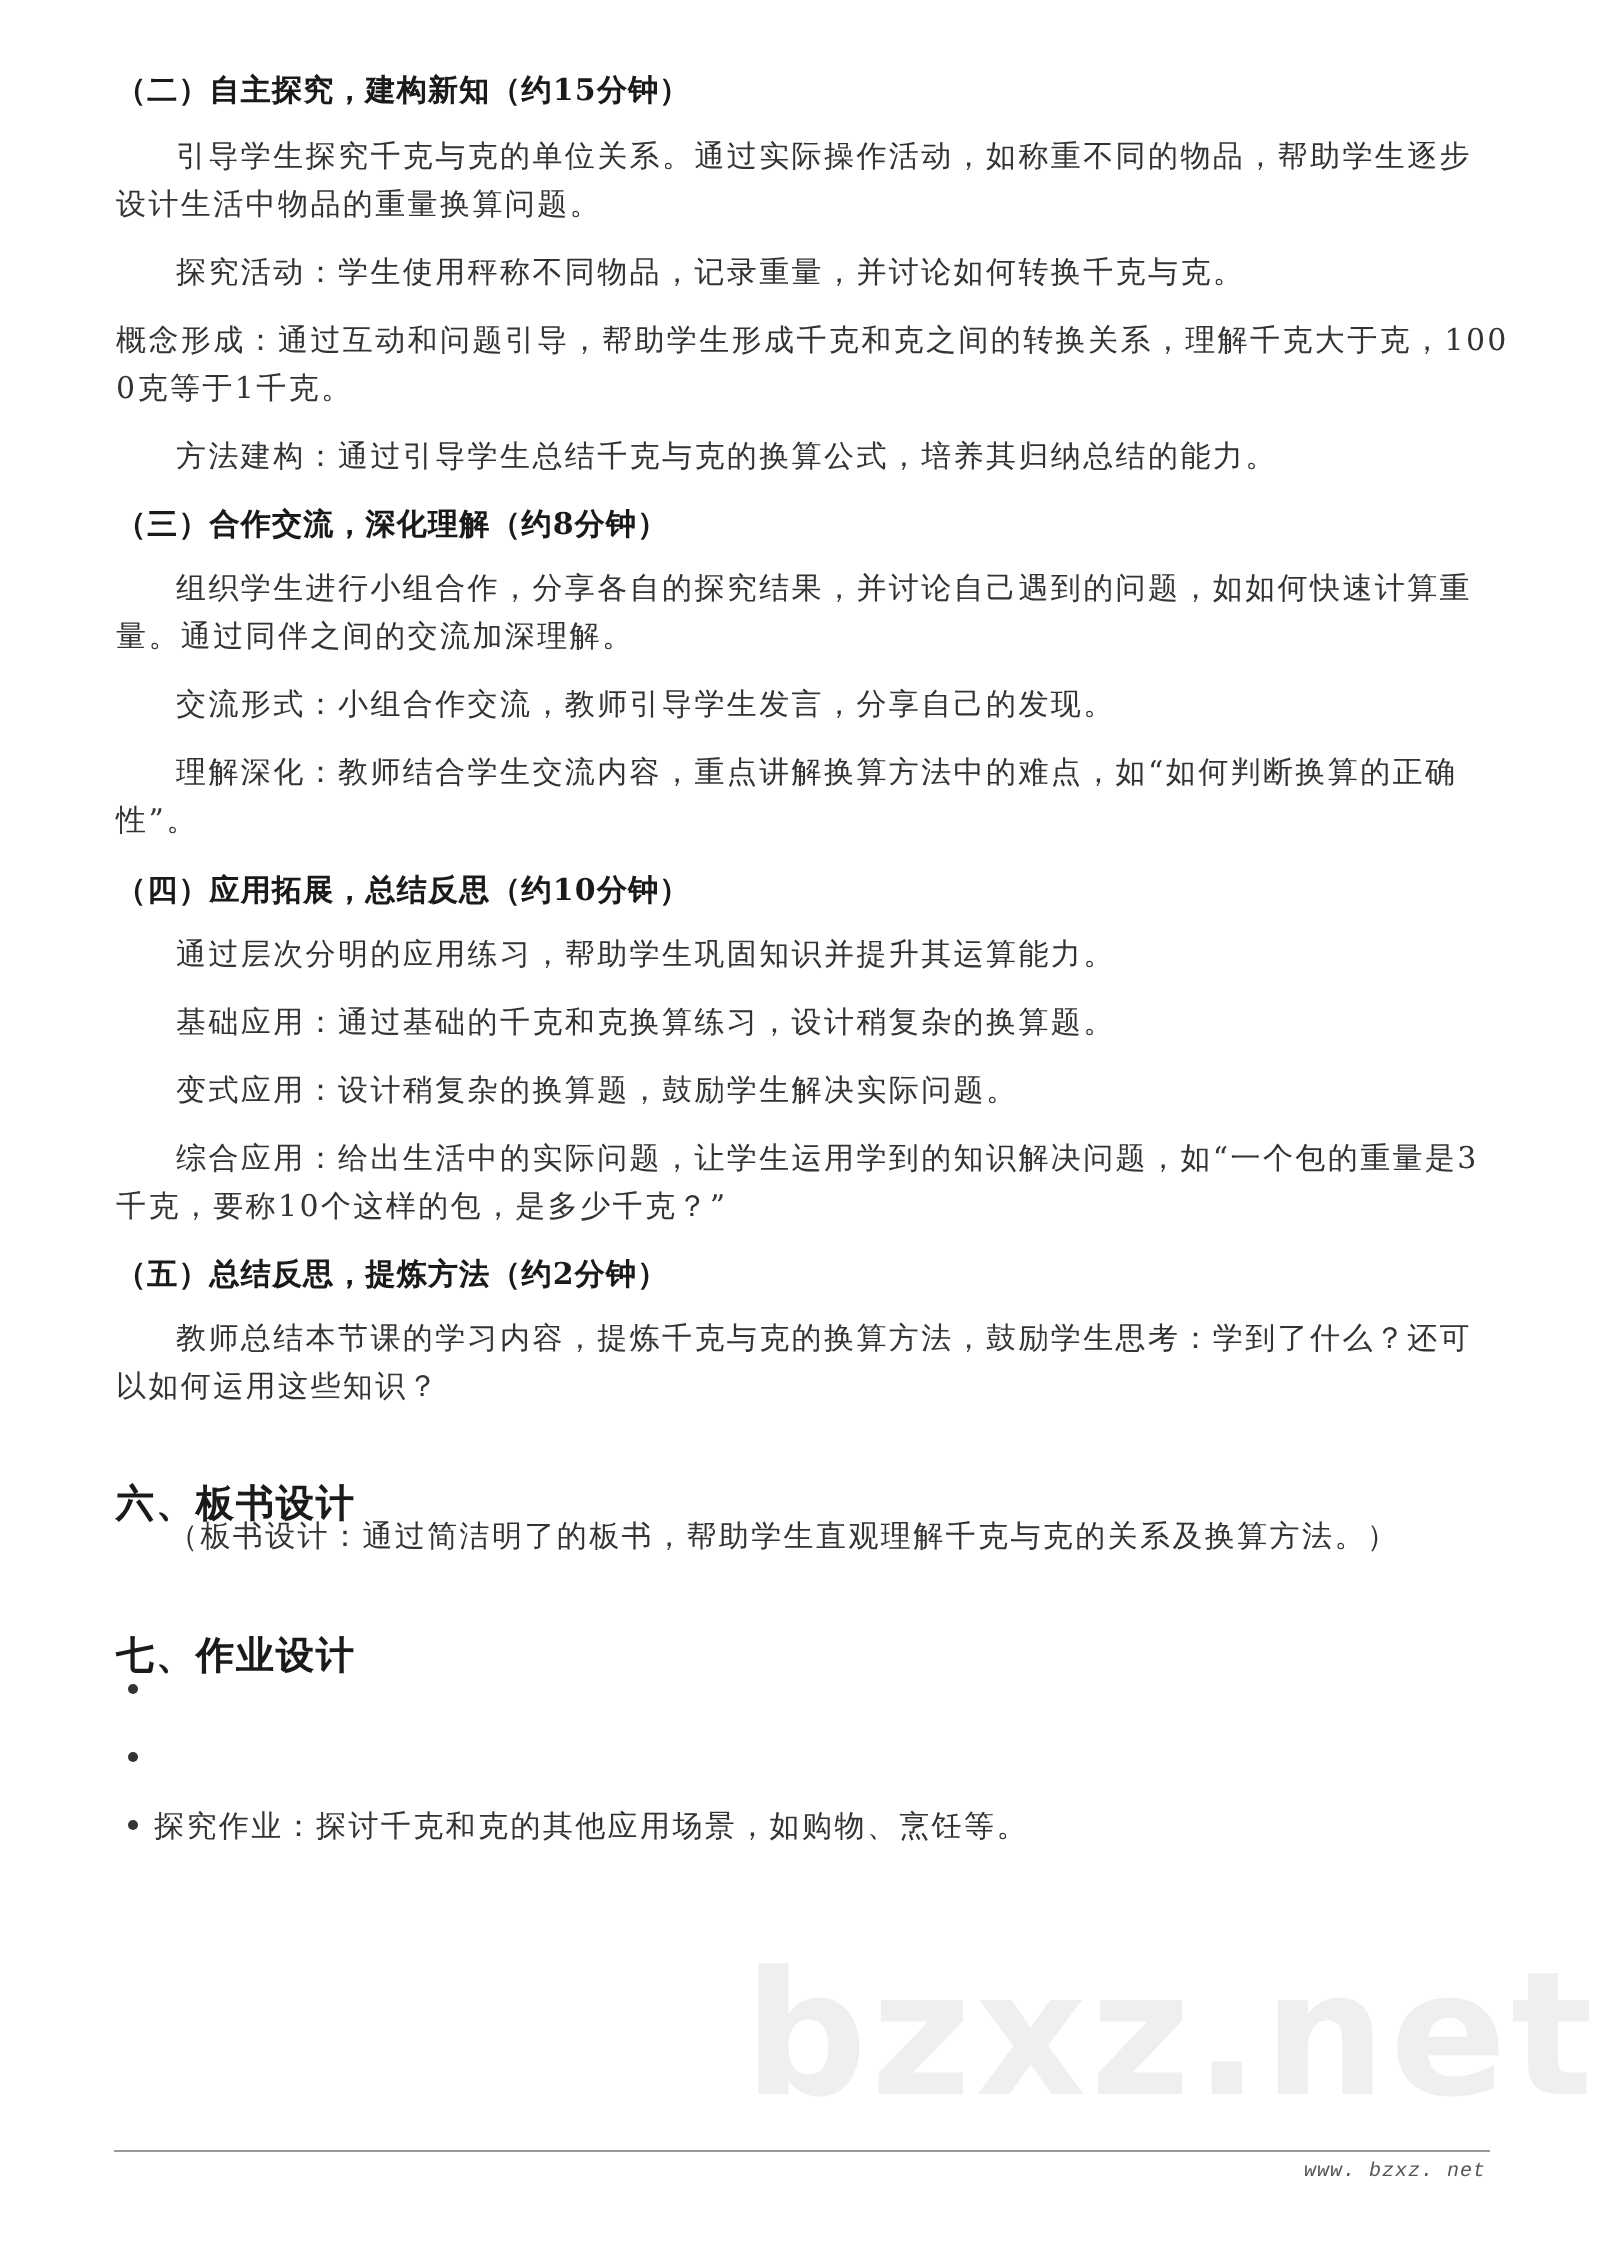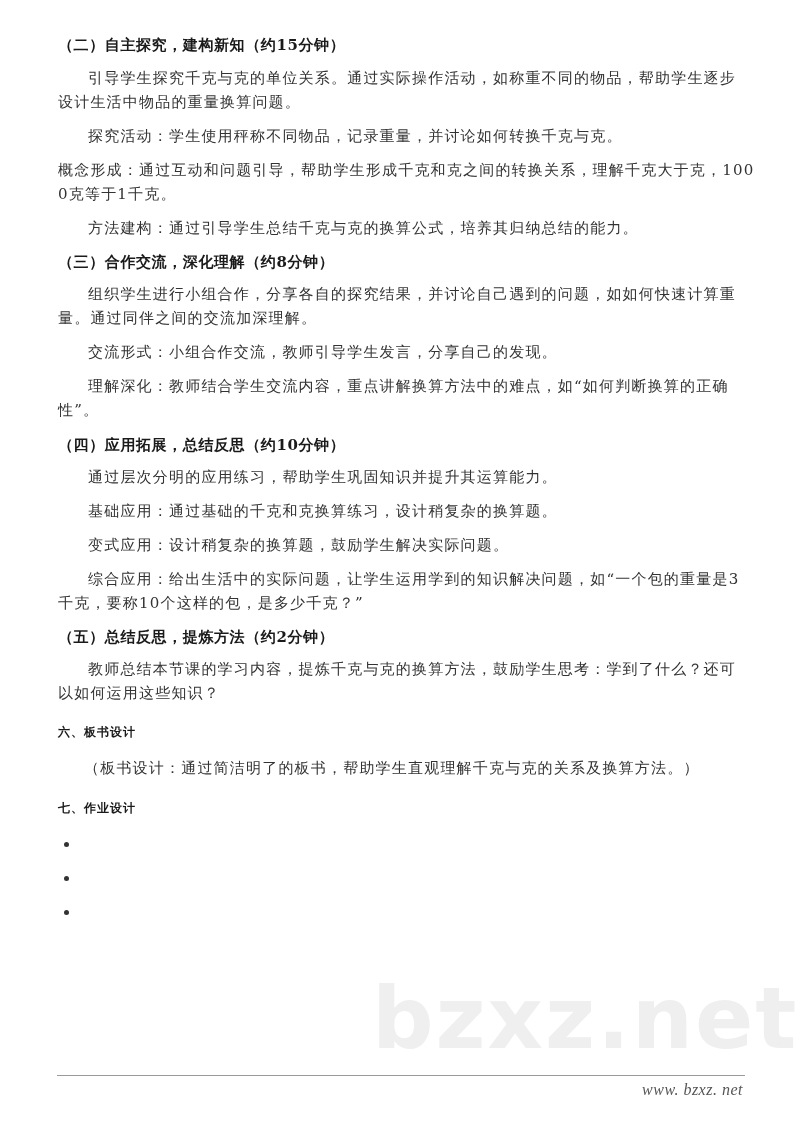--- a/index.html
+++ b/index.html
@@ -15,29 +15,29 @@
     font-weight: bold; font-size: 86px; line-height: 86px;
     color: #efefef; letter-spacing: 2px; z-index: 0;
   }
   .page { position: absolute; left: 58px; top: 0; width: 686px; z-index: 1; }
   .line {
     position: absolute; left: 0; width: 686px; white-space: nowrap;
     font-size: 15px; line-height: 20px; letter-spacing: 1.2px; color: #333333;
   }
   .indent { padding-left: 30px; box-sizing: border-box; }
   .sub-heading { font-weight: bold; color: #1a1a1a; font-size: 15px; letter-spacing: 0.6px; }
-  .section-heading { font-weight: bold; color: #1a1a1a; font-size: 12px; line-height: 24px; letter-spacing: 1px; }
+  .section-heading { font-weight: bold; color: #1a1a1a; font-size: 19px; line-height: 24px; letter-spacing: 1px; margin-top: 20px; }
   .note { padding-left: 26px; box-sizing: border-box; }
   .bullet { padding-left: 6px; box-sizing: border-box; }
   .bullet .dot { display: inline-block; width: 5px; height: 5px; border-radius: 50%; background: #333; vertical-align: middle; margin-right: 8px; position: relative; top: -2px; }
   .footer-rule { position: absolute; left: 57px; top: 1075px; width: 688px; height: 1px; background: #9a9a9a; }
   .footer-text {
     position: absolute; right: 57px; top: 1081px;
-    font-family: Liberation Serif, serif;
-    font-style: italic; font-size: 16px; color: #555; letter-spacing: 0.5px;
+    font-family: Liberation Mono, monospace;
+    font-style: italic; font-size: 10px; color: #555; letter-spacing: 0.5px;
   }
 </style>
 </head>
 <body>
 
 <div class="watermark">bzxz.net</div>
 
 <div class="page">
 
   <div class="line sub-heading" style="top:35px">（二）自主探究，建构新知（约15分钟）</div>
@@ -70,18 +70,18 @@
   <div class="line note" style="top:758px">（板书设计：通过简洁明了的板书，帮助学生直观理解千克与克的关系及换算方法。）</div>
 
   <div class="line section-heading" style="top:796px">七、作业设计</div>
   <div class="line bullet" style="top:835px">
     <span class="dot"></span>
   </div>
   <div class="line bullet" style="top:869px">
     <span class="dot"></span>
   </div>
   <div class="line bullet" style="top:903px">
-    <span class="dot"></span>
+    <span class="dot"></span><span>探究作业：探讨千克和克的其他应用场景，如购物、烹饪等。</span>
   </div>
 </div>
 
 <div class="footer-rule"></div>
 <div class="footer-text">www. bzxz. net</div>
 
 </body></html>

